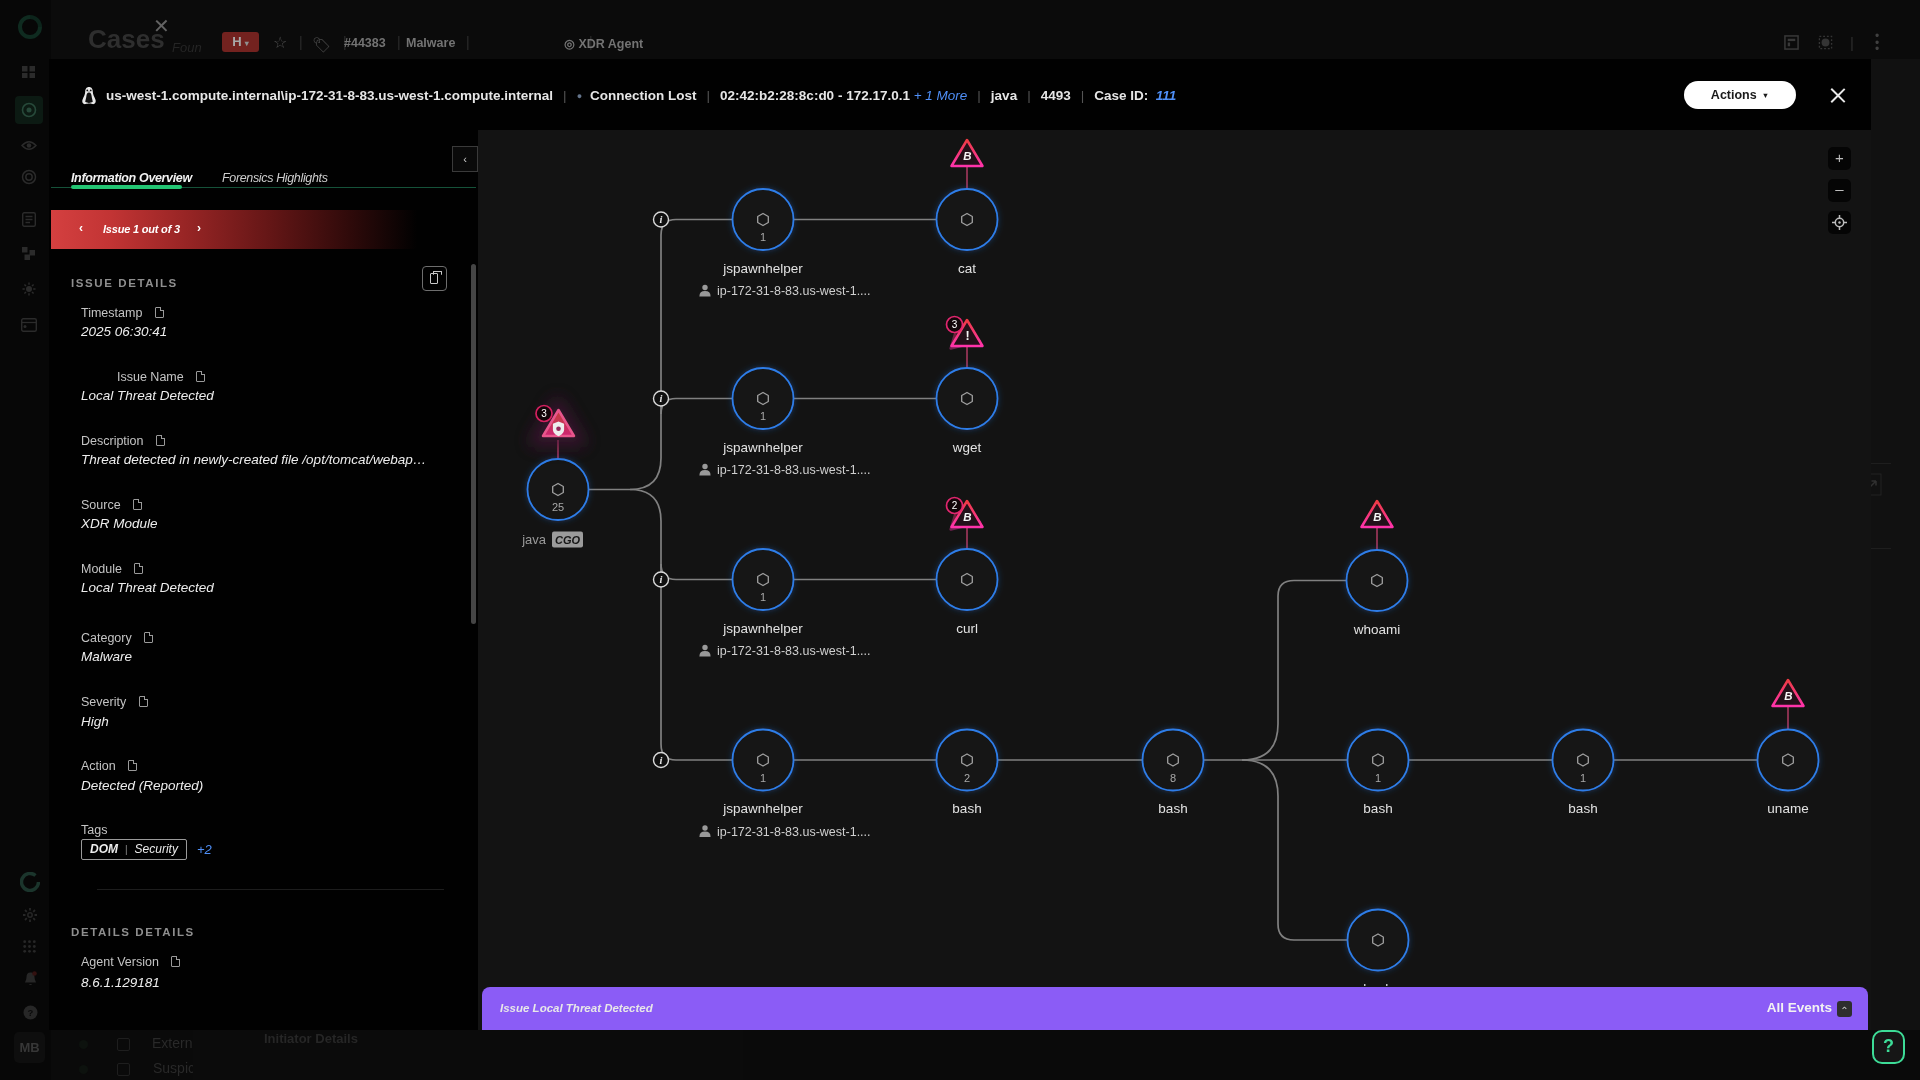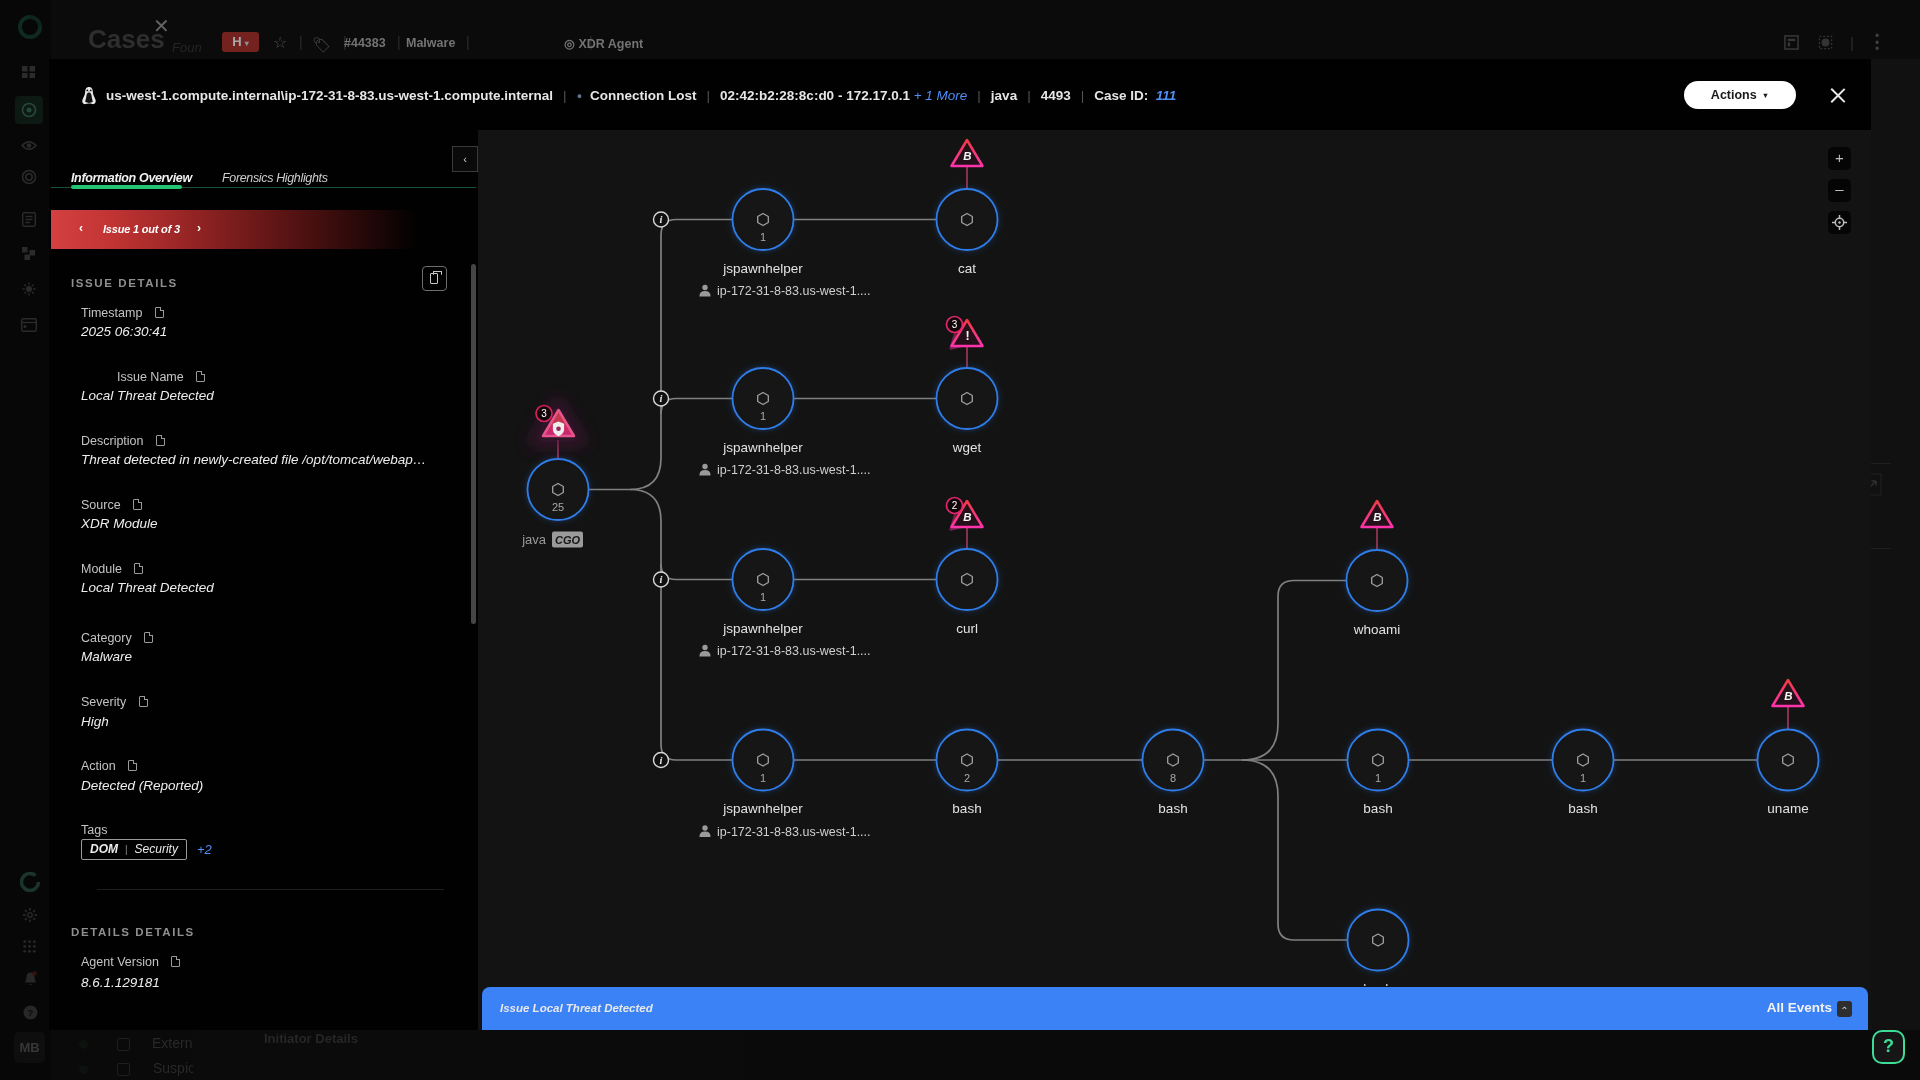--- a/index.html
+++ b/index.html
@@ -56,21 +56,21 @@
 #tagbox .tsep { color:#8a8a8a; padding:0 7px; font-size:10px; }
 #tagbox .ital { font-style:italic; }
 .plus2 { position:absolute; left:148px; top:712px; font-size:13px; font-style:italic; color:#4f8ff7; }
 #pdivider { position:absolute; left:48px; top:759px; width:347px; height:1px; background:#1d1d1d; }
 #pscroll { position:absolute; left:422px; top:134px; width:5px; height:360px; background:#454545; border-radius:3px; }
 #collapsebtn { position:absolute; left:403px; top:16px; width:26px; height:26px; border:1px solid #3a3a3a; background:#0a0a0a; color:#ccc; font-size:11px; text-align:center; line-height:24px; }
 
 
 #canvas { position:absolute; left:429px; top:71px; width:1393px; height:900px; background:#131313; }
 .zbtn { position:absolute; left:1350px; width:23px; height:23px; background:#050505; border-radius:5px; color:#bdbdbd; text-align:center; }
-#bottombar { position:absolute; left:4px; top:857px; width:1386px; height:43px; background:#3b82f6; border-radius:8px 8px 0 0; }
+#bottombar { position:absolute; left:4px; top:857px; width:1386px; height:43px; background:#8b5cf6; border-radius:8px 8px 0 0; }
 #bottombar .iss { position:absolute; left:18px; top:15px; font-size:11.5px; font-weight:700; font-style:italic; color:#e8e8e8; }
 #bottombar .alle { position:absolute; right:36px; top:13px; font-size:13.5px; font-weight:700; color:#f2f2f2; }
 #bottombar .coll { position:absolute; right:16px; top:14px; width:15px; height:16px; background:#2e2e2e; border-radius:3px; color:#cfcfcf; font-size:10px; text-align:center; line-height:19px; }
 
 
 #mb { position:absolute; left:14px; top:1032px; width:31px; height:31px; background:#0e0e0e; border-radius:5px; color:#373737; font-size:13px; font-weight:700; text-align:center; line-height:31px; }
 .dimrow { position:absolute; color:#292929; font-size:14px; }
 .dimdot { position:absolute; width:9px; height:9px; border-radius:50%; background:#12211660; }
 .dimbox { position:absolute; width:13px; height:13px; border:1px solid #1e1e1e; border-radius:2px; }
 #help { position:absolute; left:1872px; top:1030px; width:33px; height:34px; background:#161616; border:2.5px solid #3ddc97; border-radius:10px; color:#3ddc97; font-size:18px; font-weight:700; text-align:center; line-height:29px; }

